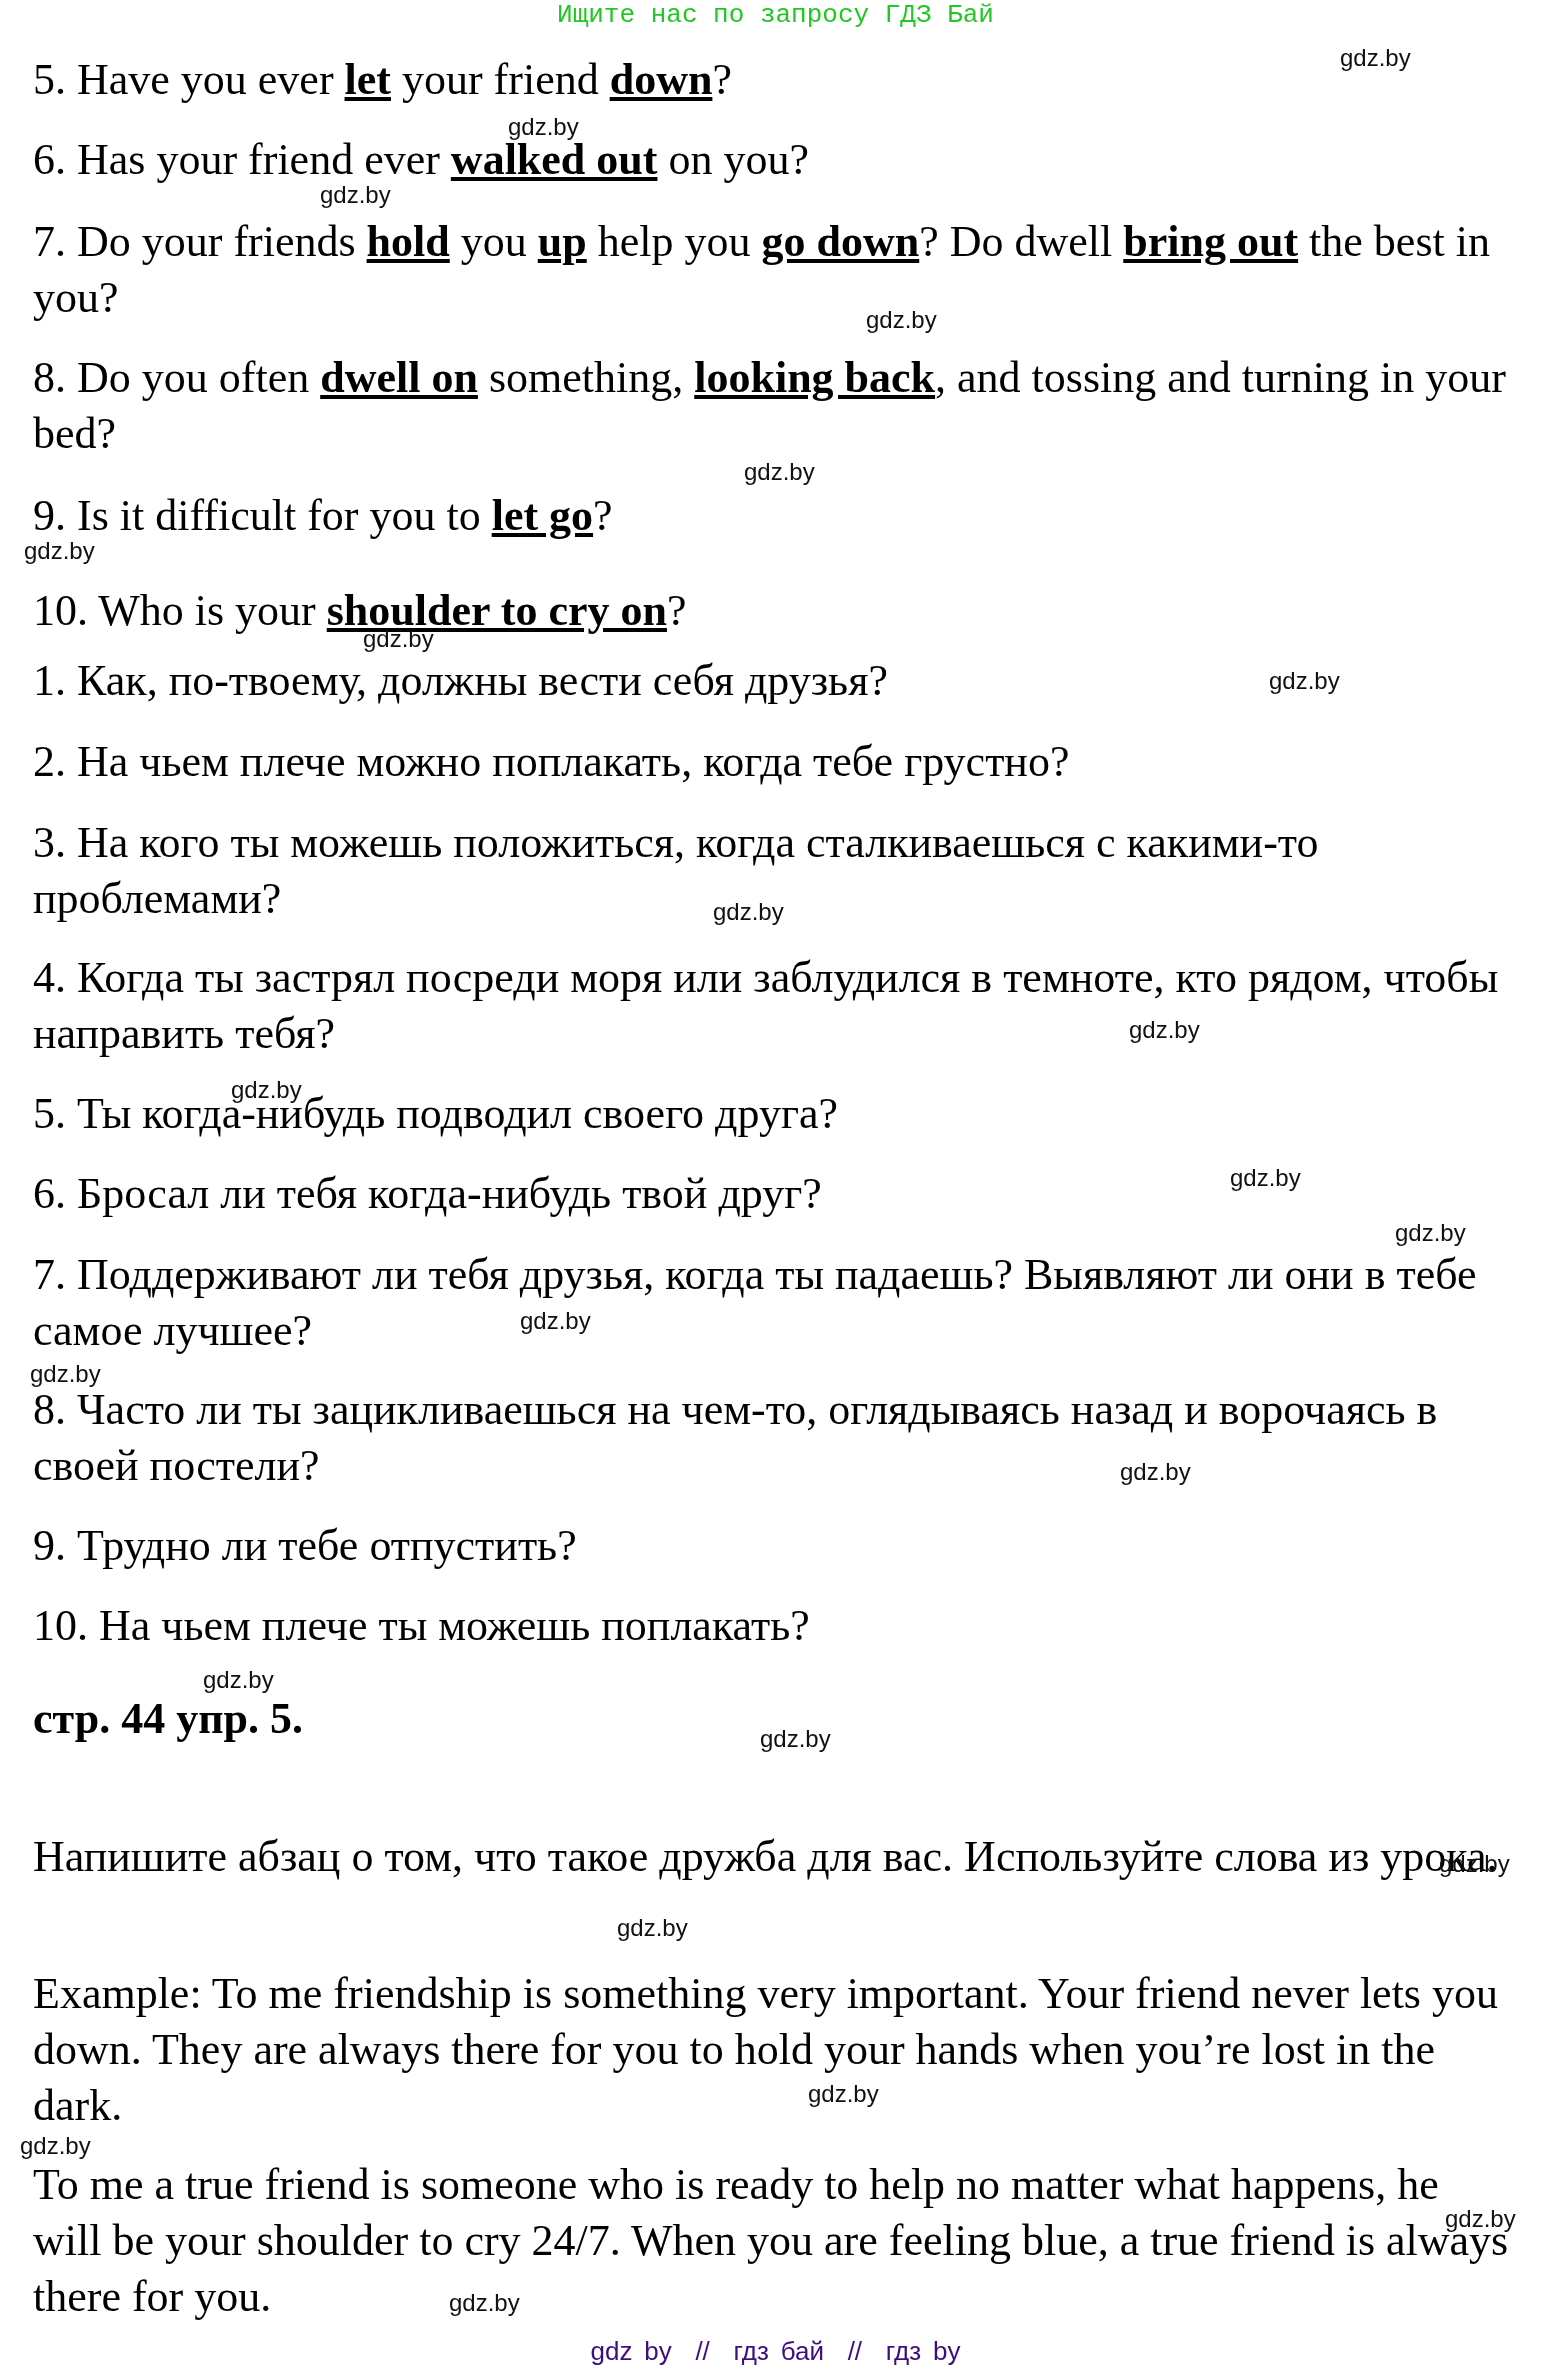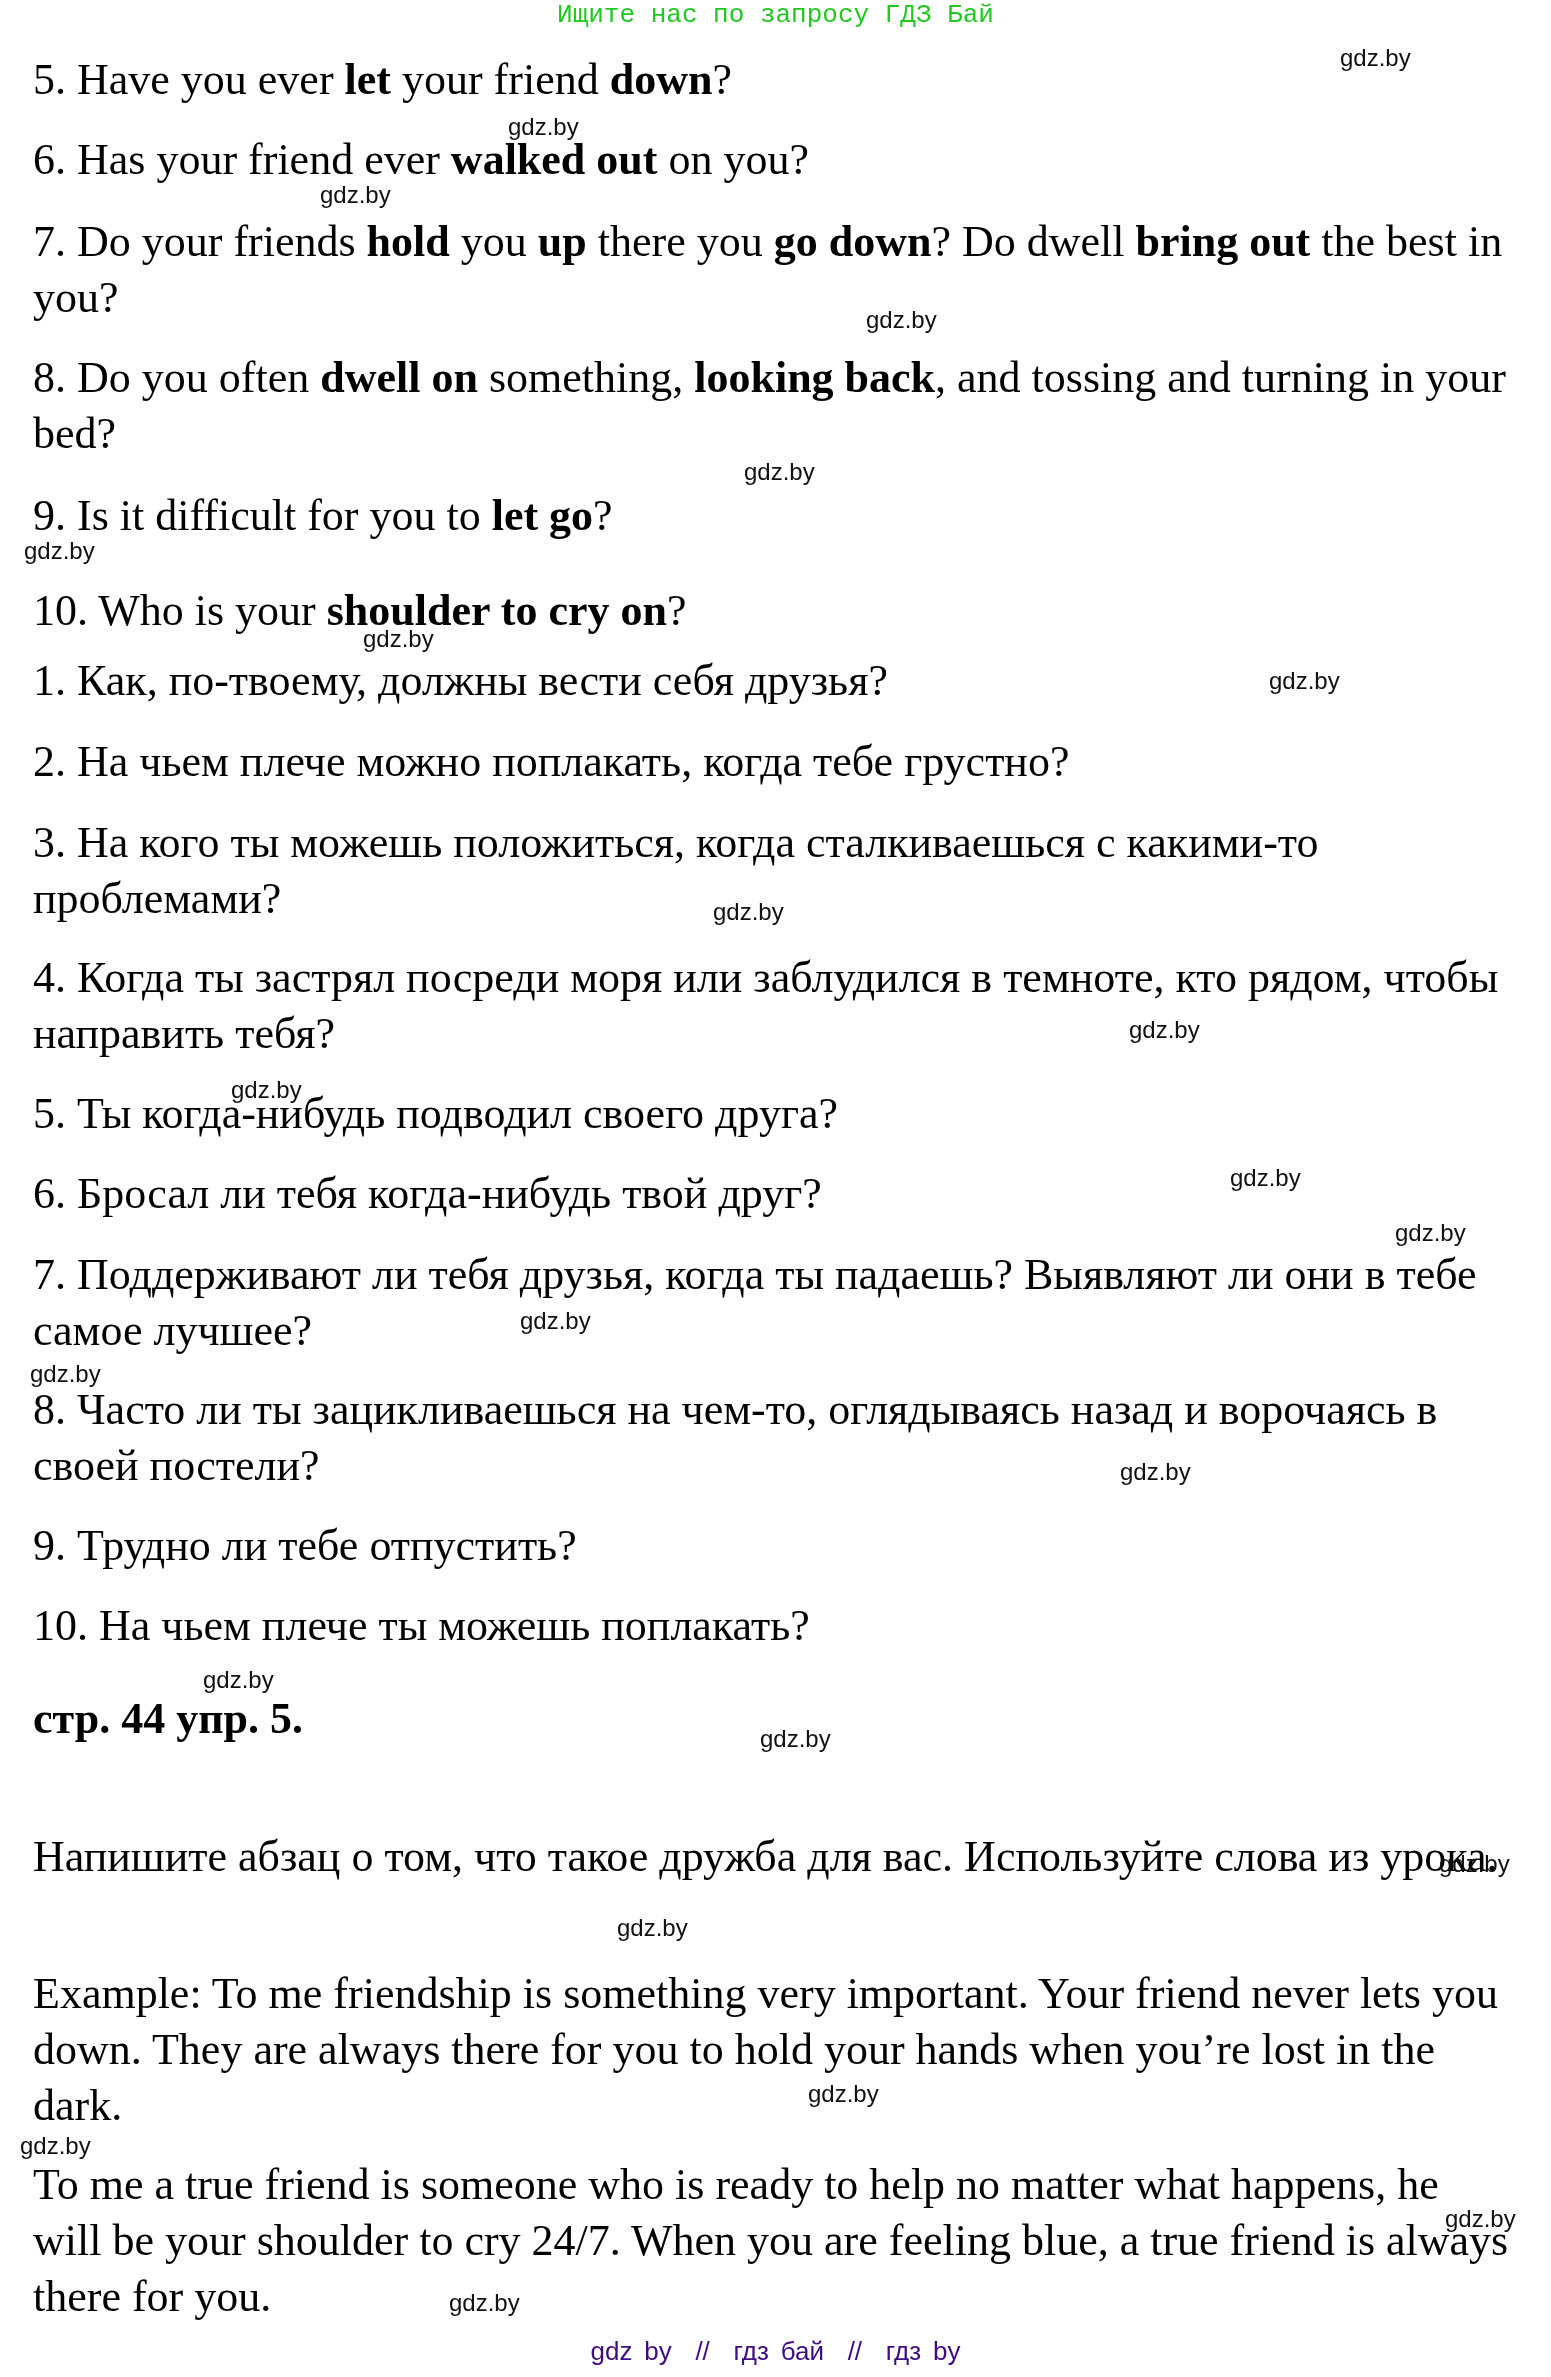--- a/index.html
+++ b/index.html
@@ -7,21 +7,21 @@
   .banner {
     position: absolute; left: 0; width: 1551px; top: 0; height: 34px;
     text-align: center; color: #22c822;
     font-family: Liberation Mono, monospace; font-size: 26px; line-height: 31px;
   }
   .para {
     position: absolute; left: 33px; width: 1504px;
     font-family: "Liberation Serif", serif; font-size: 44px; line-height: 56px;
     color: #000; margin: 0;
   }
-  .para b { font-weight: bold; }
+  .para b { font-weight: bold; text-decoration: underline; }
   .heading { font-weight: bold; }
   .wm {
     position: absolute; font-family: "Liberation Sans", sans-serif;
     font-size: 24px; line-height: 26px; color: #111; text-align: right;
   }
   .footer {
     position: absolute; left: 0; width: 1551px; top: 2336px;
     text-align: center; color: #3f0d82;
     font-family: "Liberation Sans", sans-serif; font-size: 26px; line-height: 31px;
     word-spacing: 4.6px; white-space: pre;
@@ -29,21 +29,21 @@
 </style>
 </head>
 <body>
 
 <div class="banner">Ищите нас по запросу ГДЗ Бай</div>
 
 <p class="para" style="top:52px"><span>5. Have you ever </span><b>let</b><span> your friend </span><b>down</b><span>?</span></p>
 
 <p class="para" style="top:132px"><span>6. Has your friend ever </span><b>walked out</b><span> on you?</span></p>
 
-<p class="para" style="top:214px"><span>7. Do your friends </span><b>hold</b><span> you </span><b>up</b><span> there you </span><b>go down</b><span>? Do dwell </span><b>bring out</b><span> the best in you?</span></p>
+<p class="para" style="top:214px"><span>7. Do your friends </span><b>hold</b><span> you </span><b>up</b><span> help you </span><b>go down</b><span>? Do dwell </span><b>bring out</b><span> the best in you?</span></p>
 
 <p class="para" style="top:350px"><span>8. Do you often </span><b>dwell on</b><span> something, </span><b>looking back</b><span>, and tossing and turning in your bed?</span></p>
 
 <p class="para" style="top:488px"><span>9. Is it difficult for you to </span><b>let go</b><span>?</span></p>
 
 <p class="para" style="top:583px"><span>10. Who is your </span><b>shoulder to cry on</b><span>?</span></p>
 
 <p class="para" style="top:653px">1. Как, по-твоему, должны вести себя друзья?</p>
 <p class="para" style="top:734px">2. На чьем плече можно поплакать, когда тебе грустно?</p>
 <p class="para" style="top:815px">3. На кого ты можешь положиться, когда сталкиваешься с какими-то проблемами?</p>

